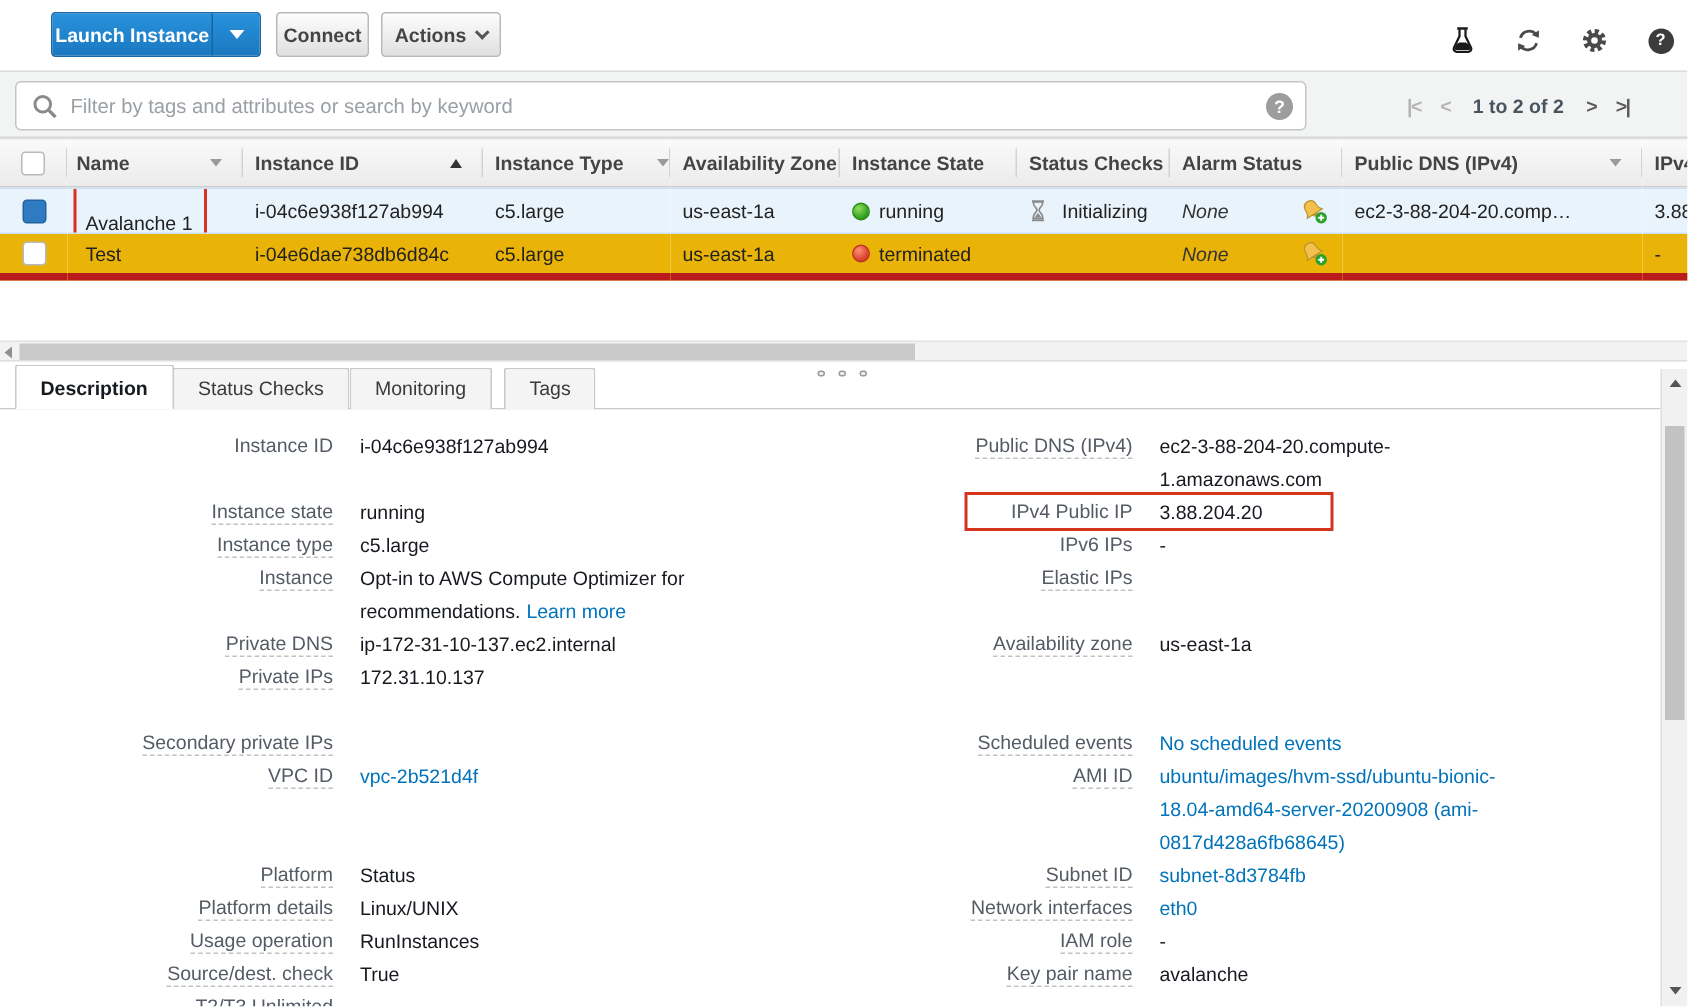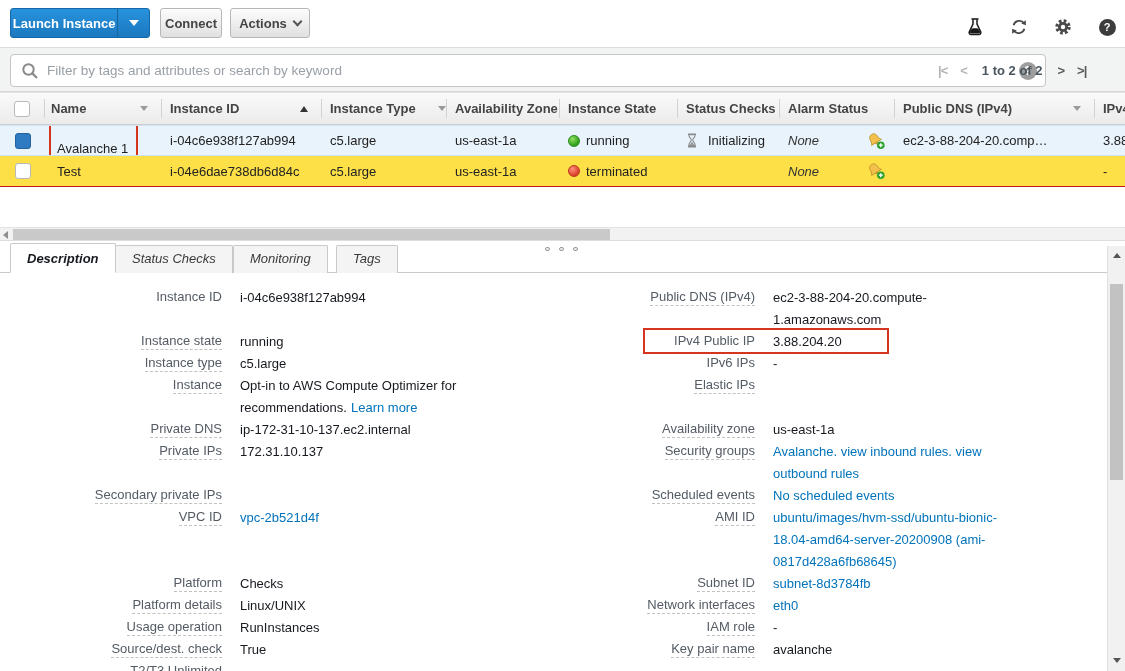--- a/index.html
+++ b/index.html
@@ -4,40 +4,40 @@
 <style>
   * { margin:0; padding:0; box-sizing:border-box; }
   html,body { width:1125px; height:671px; }
   body { position:relative; overflow:hidden; background:#fff;
          font-family:"Liberation Sans", sans-serif; font-size:13px; color:#222; }
 
   
   .toolbar { position:absolute; left:0; top:0; width:1125px; height:47px; background:#fff; }
   .btn { position:absolute; top:8px; height:30px; border-radius:3px; border:1px solid #b7b7b7;
          background:linear-gradient(#fdfdfd,#e0e0e0); color:#444; font-weight:bold;
-         display:flex; align-items:center; justify-content:center; cursor:pointer; }
+         display:flex; align-items:center; justify-content:center; cursor:pointer;margin-left:24px; }
   .btn-launch { left:10px; width:140px; padding:0; border:1px solid #1668a8;
          background:linear-gradient(#2792dc,#1b78c0); color:#fff; overflow:hidden; }
   .btn-launch .main { width:107px; text-align:center; }
   .btn-launch .arrow-seg { width:32px; height:30px; border-left:1px solid #15669f;
          display:flex; align-items:center; justify-content:center; }
   .tri-down-white { width:0; height:0; border-left:5px solid transparent; border-right:5px solid transparent; border-top:6px solid #fff; }
   .btn-connect { left:160px; width:62px; }
   .btn-actions { left:230px; width:80px; gap:7px; }
   .chev-down { width:7px; height:7px; border-right:2px solid #555; border-bottom:2px solid #555;
                transform:rotate(45deg); margin-top:-4px; }
   .top-icons { position:absolute; right:8px; top:17px; display:flex; gap:24px; align-items:center; }
   .icon-btn { width:20px; height:20px; display:flex; align-items:center; justify-content:center; cursor:pointer; }
   .help-circle { width:17px; height:17px; border-radius:50%; background:#3c3c3c; color:#fff;
                  font-size:11px; font-weight:bold; display:flex; align-items:center; justify-content:center; }
 
   
   .filterbar { position:absolute; left:0; top:47px; width:1125px; height:45px;
                background:#f2f3f3; border-top:1px solid #dcdcdc; border-bottom:1px solid #d7d7d7; }
-  .search-box { position:absolute; left:10px; top:6px; width:1036px; height:33px;
+  .search-box { position:absolute; left:10px; top:6px; width:861px; height:33px;
                 background:#fff; border:1px solid #c5c5c5; border-radius:4px; }
   .search-box input { position:absolute; left:36px; top:1px; right:34px; height:29px; border:0; outline:none;
                 font-size:13.5px; color:#333; font-family:"Liberation Sans", sans-serif; background:transparent; }
   .search-box input::placeholder { color:#9aa0a6; }
   .search-glyph { position:absolute; left:10px; top:7px; }
   .search-help { position:absolute; right:8px; top:7px; width:18px; height:18px; border-radius:50%;
                  background:#9d9d9d; color:#fff; font-weight:bold; font-size:12px;
                  display:flex; align-items:center; justify-content:center; }
   .pagination { position:absolute; left:938px; top:6px; height:33px; display:flex; align-items:center;
                 gap:13px; font-size:13px; }
@@ -55,40 +55,40 @@
            color:#444; font-weight:bold; display:flex; align-items:center; padding-left:8px; gap:22px;
            position:relative; cursor:pointer; white-space:nowrap; overflow:hidden; }
   .hcell .sep { position:absolute; right:0; top:6px; bottom:6px; width:1px; background:#d2d2d2; }
   .sort-filter { width:0; height:0; border-left:4px solid transparent; border-right:4px solid transparent;
                  border-top:5px solid #9a9a9a; margin-left:auto; margin-right:14px; }
   .sort-asc { width:0; height:0; border-left:4px solid transparent; border-right:4px solid transparent;
               border-bottom:6px solid #333; margin-left:auto; margin-right:14px; }
   .bcell { height:31px; display:flex; align-items:center; padding-left:8px; gap:6px;
            white-space:nowrap; overflow:hidden; }
   .row-sel { background:#e9f3fc; border-top:1px solid #cfe2f3; border-bottom:1px solid #cfe2f3; }
-  .row-plain { background:#fde047; border-bottom:1px solid #b91c1c; }
+  .row-plain { background:#eab308; border-bottom:5px solid #b91c1c; }
   .cbox { width:16px; height:16px; border:1px solid #b9b9b9; border-radius:3px; background:#fff; margin-left:7px; cursor:pointer; }
   .cbox.checked { background:#2e7bc1; border-color:#22639e; }
   .name-redbox { border:2px solid #d5351f; padding:19px 8px 4px 6px; margin-left:-2px; }
   .dot { width:12px; height:12px; border-radius:50%; flex:0 0 auto; }
   .dot.green { background:radial-gradient(circle at 35% 30%, #8fe05c, #2f9e1d 70%); border:1px solid #2a8a18; }
   .dot.red   { background:radial-gradient(circle at 35% 30%, #ff9078, #d8402a 70%); border:1px solid #bd3520; }
   .italic { font-style:italic; color:#333; }
   .alarm-bell { margin-left:42px; }
   .clip-ip { overflow:hidden; }
 
   
   .hscroll { position:absolute; left:0; top:227px; width:1125px; height:14px; background:#f2f2f2;
              border-top:1px solid #e3e3e3; border-bottom:1px solid #dedede; }
   .hs-arrow { position:absolute; left:3px; top:3px; width:0; height:0;
               border-top:4px solid transparent; border-bottom:4px solid transparent; border-right:5px solid #8f8f8f; }
   .hs-thumb { position:absolute; left:13px; top:1px; width:597px; height:11px; background:#c9c9c9; cursor:grab; }
 
   
-  .tabstrip { position:absolute; left:0; top:243px; width:1107px; height:30px;font-style:italic; }
+  .tabstrip { position:absolute; left:0; top:243px; width:1107px; height:30px; }
   .tabstrip .baseline { position:absolute; left:0; right:0; bottom:0; height:1px; background:#c9c9c9; }
   .tab { position:absolute; bottom:0; height:28px; line-height:26px; padding:0 16px;
          border:1px solid #c9c9c9; border-bottom:none; background:#f4f4f4; color:#3a3a3a;
          cursor:pointer; z-index:1; border-radius:2px 2px 0 0; }
   .tab.active { background:#fff; font-weight:bold; color:#16191f; z-index:2; height:30px; line-height:29px;
                 border-bottom:1px solid #fff; }
   .t0 { left:10px; } .t1 { left:115px; } .t2 { left:233px; } .t3 { left:336px; }
   .drag-dots { position:absolute; left:545px; top:4px; display:flex; gap:9px; z-index:3; }
   .drag-dots i { width:5px; height:4px; border:1px solid #9a9a9a; border-radius:2px; background:#eee; }
 
@@ -379,24 +379,20 @@
     <div class="val-l"><span class="val-sp">ip-172-31-10-137.ec2.internal</span></div>
     <div class="rpair">
       <div class="lbl-r"><span class="dash">Availability zone</span></div>
       <div class="val-r"><span class="val-sp">us-east-1a</span></div>
     </div>
   </div>
 
   <div class="drow h2">
     <div class="lbl-l"><span class="dash">Private IPs</span></div>
     <div class="val-l"><span class="val-sp">172.31.10.137</span></div>
-    <div class="rpair">
-      <div class="lbl-r"><span class="dash">Security groups</span></div>
-      <div class="val-r"><a class="lnk">Avalanche. view inbound rules. view outbound rules</a></div>
-    </div>
   </div>
 
   <div class="drow h1">
     <div class="lbl-l"><span class="dash">Secondary private IPs</span></div>
     <div class="val-l"><span class="val-sp"></span></div>
     <div class="rpair">
       <div class="lbl-r"><span class="dash">Scheduled events</span></div>
       <div class="val-r"><a class="lnk">No scheduled events</a></div>
     </div>
   </div>
@@ -405,21 +401,21 @@
     <div class="lbl-l"><span class="dash">VPC ID</span></div>
     <div class="val-l"><a class="lnk">vpc-2b521d4f</a></div>
     <div class="rpair">
       <div class="lbl-r"><span class="dash">AMI ID</span></div>
       <div class="val-r"><a class="lnk">ubuntu/images/hvm-ssd/ubuntu-bionic-18.04-amd64-server-20200908 (ami-0817d428a6fb68645)</a></div>
     </div>
   </div>
 
   <div class="drow h1">
     <div class="lbl-l"><span class="dash">Platform</span></div>
-    <div class="val-l"><span class="val-sp">Checks</span></div>
+    <div class="val-l"><span class="val-sp">Status</span></div>
     <div class="rpair">
       <div class="lbl-r"><span class="dash">Subnet ID</span></div>
       <div class="val-r"><a class="lnk">subnet-8d3784fb</a></div>
     </div>
   </div>
 
   <div class="drow h1">
     <div class="lbl-l"><span class="dash">Platform details</span></div>
     <div class="val-l"><span class="val-sp">Linux/UNIX</span></div>
     <div class="rpair">

